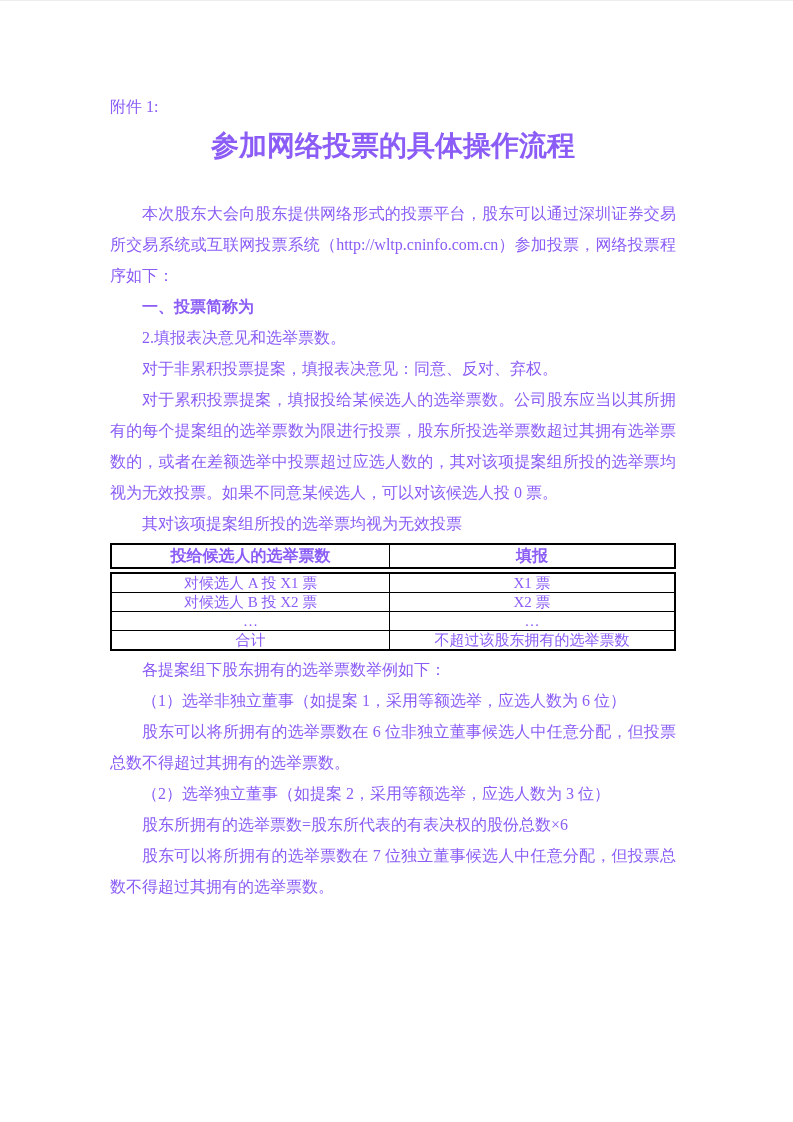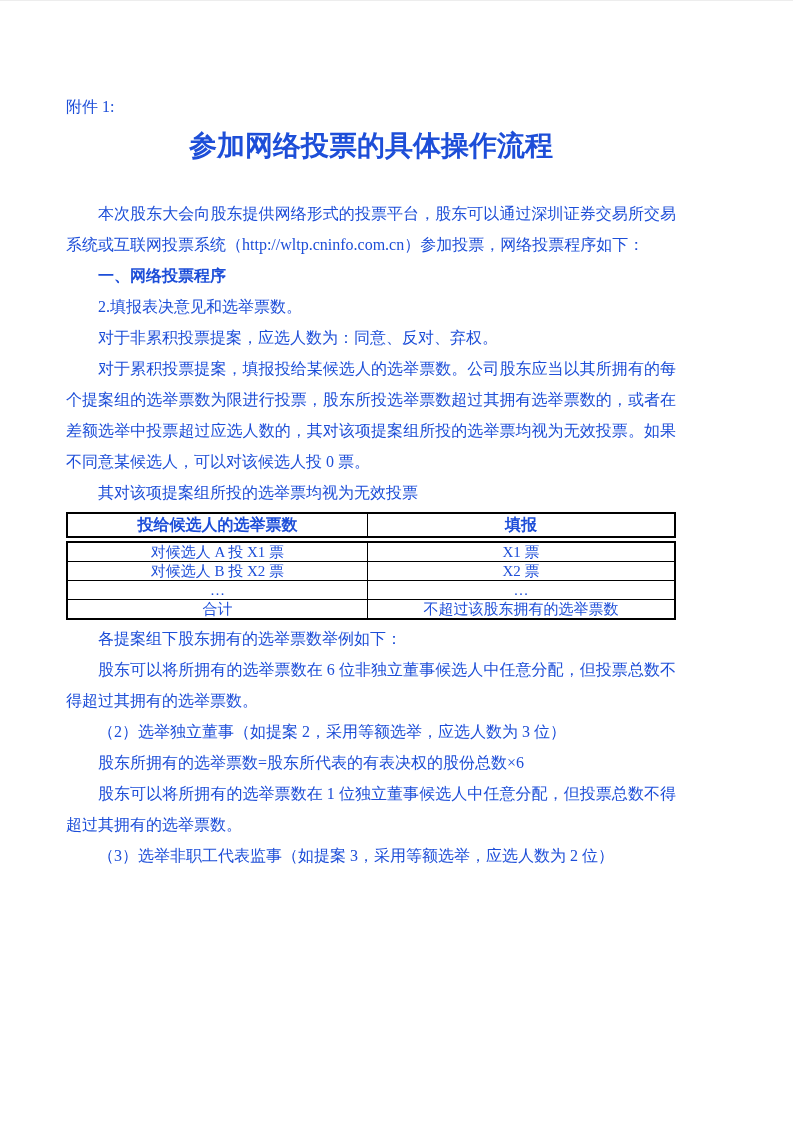--- a/index.html
+++ b/index.html
@@ -6,22 +6,22 @@
     margin: 0;
     padding: 0;
     background: #ffffff;
   }
   .page {
     position: relative;
     width: 793px;
     height: 1122px;
     box-sizing: border-box;
     background: #ffffff;
-    color: #1d4ed8;
-    padding: 96px 117px 0 66px;
+    color: #8b5cf6;
+    padding: 96px 117px 0 110px;
     font-family: "Liberation Serif", "DejaVu Serif", serif;
     overflow: hidden;
     border-top: 1px solid #ededed;
   }
   .attachment {
     margin: 0;
     font-size: 16px;
     line-height: 20px;
     text-align: left;
   }
@@ -82,24 +82,24 @@
 <body>
 
 <div class="page">
 
   <p class="attachment">附件 1:</p>
 
   <h1 class="doc-title">参加网络投票的具体操作流程</h1>
 
   <p class="body-text first-body">本次股东大会向股东提供网络形式的投票平台，股东可以通过深圳证券交易所交易系统或互联网投票系统（http://wltp.cninfo.com.cn）参加投票，网络投票程序如下：</p>
 
-  <p class="body-text section-heading">一、网络投票程序</p>
+  <p class="body-text section-heading">一、投票简称为</p>
 
   <p class="body-text">2.填报表决意见和选举票数。</p>
-  <p class="body-text">对于非累积投票提案，应选人数为：同意、反对、弃权。</p>
+  <p class="body-text">对于非累积投票提案，填报表决意见：同意、反对、弃权。</p>
   <p class="body-text">对于累积投票提案，填报投给某候选人的选举票数。公司股东应当以其所拥有的每个提案组的选举票数为限进行投票，股东所投选举票数超过其拥有选举票数的，或者在差额选举中投票超过应选人数的，其对该项提案组所投的选举票均视为无效投票。如果不同意某候选人，可以对该候选人投 0 票。</p>
   <p class="body-text">其对该项提案组所投的选举票均视为无效投票</p>
 
   <table class="ballot">
     <colgroup>
         <col class="c1">
         <col class="c2">
       </colgroup>
     <thead>
       <tr>
@@ -121,19 +121,19 @@
         <td>…</td>
       </tr>
       <tr>
         <td>合计</td>
         <td>不超过该股东拥有的选举票数</td>
       </tr>
     </tbody>
   </table>
 
   <p class="body-text">各提案组下股东拥有的选举票数举例如下：</p>
+  <p class="body-text">（1）选举非独立董事（如提案 1，采用等额选举，应选人数为 6 位）</p>
   <p class="body-text">股东可以将所拥有的选举票数在 6 位非独立董事候选人中任意分配，但投票总数不得超过其拥有的选举票数。</p>
   <p class="body-text">（2）选举独立董事（如提案 2，采用等额选举，应选人数为 3 位）</p>
   <p class="body-text">股东所拥有的选举票数=股东所代表的有表决权的股份总数×6</p>
-  <p class="body-text">股东可以将所拥有的选举票数在 1 位独立董事候选人中任意分配，但投票总数不得超过其拥有的选举票数。</p>
-  <p class="body-text">（3）选举非职工代表监事（如提案 3，采用等额选举，应选人数为 2 位）</p>
+  <p class="body-text">股东可以将所拥有的选举票数在 7 位独立董事候选人中任意分配，但投票总数不得超过其拥有的选举票数。</p>
 
 </div>
 
 </body></html>

